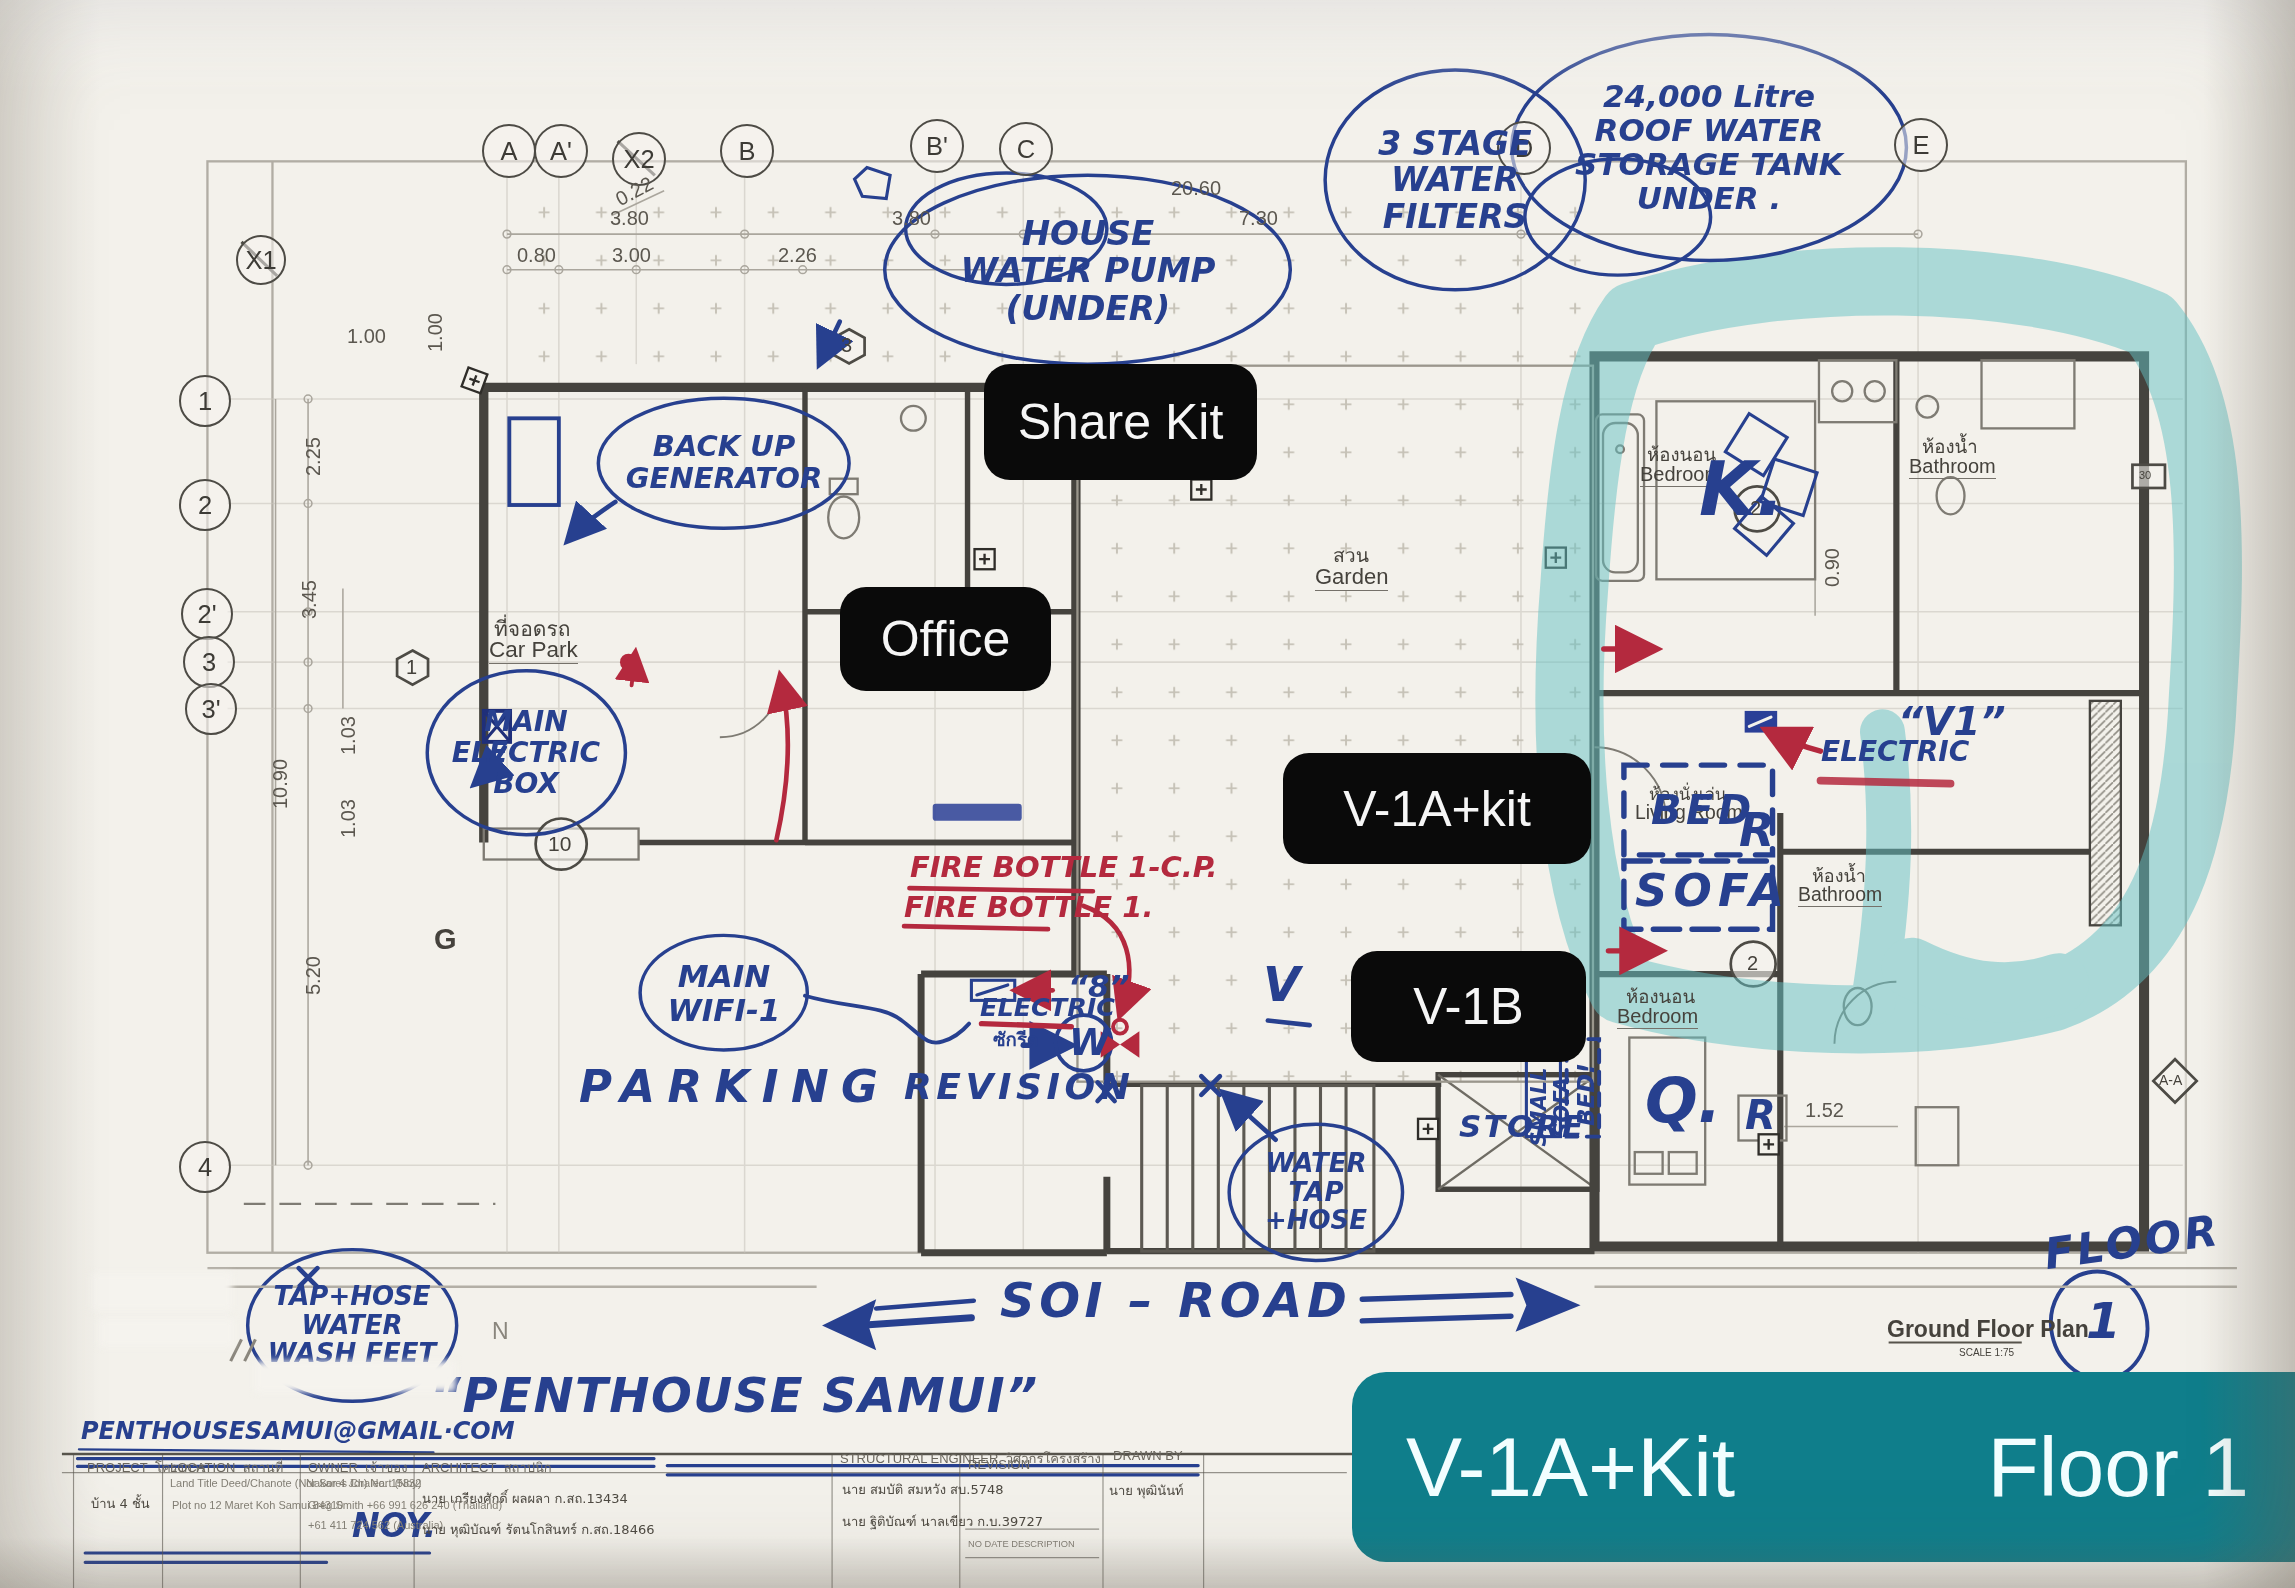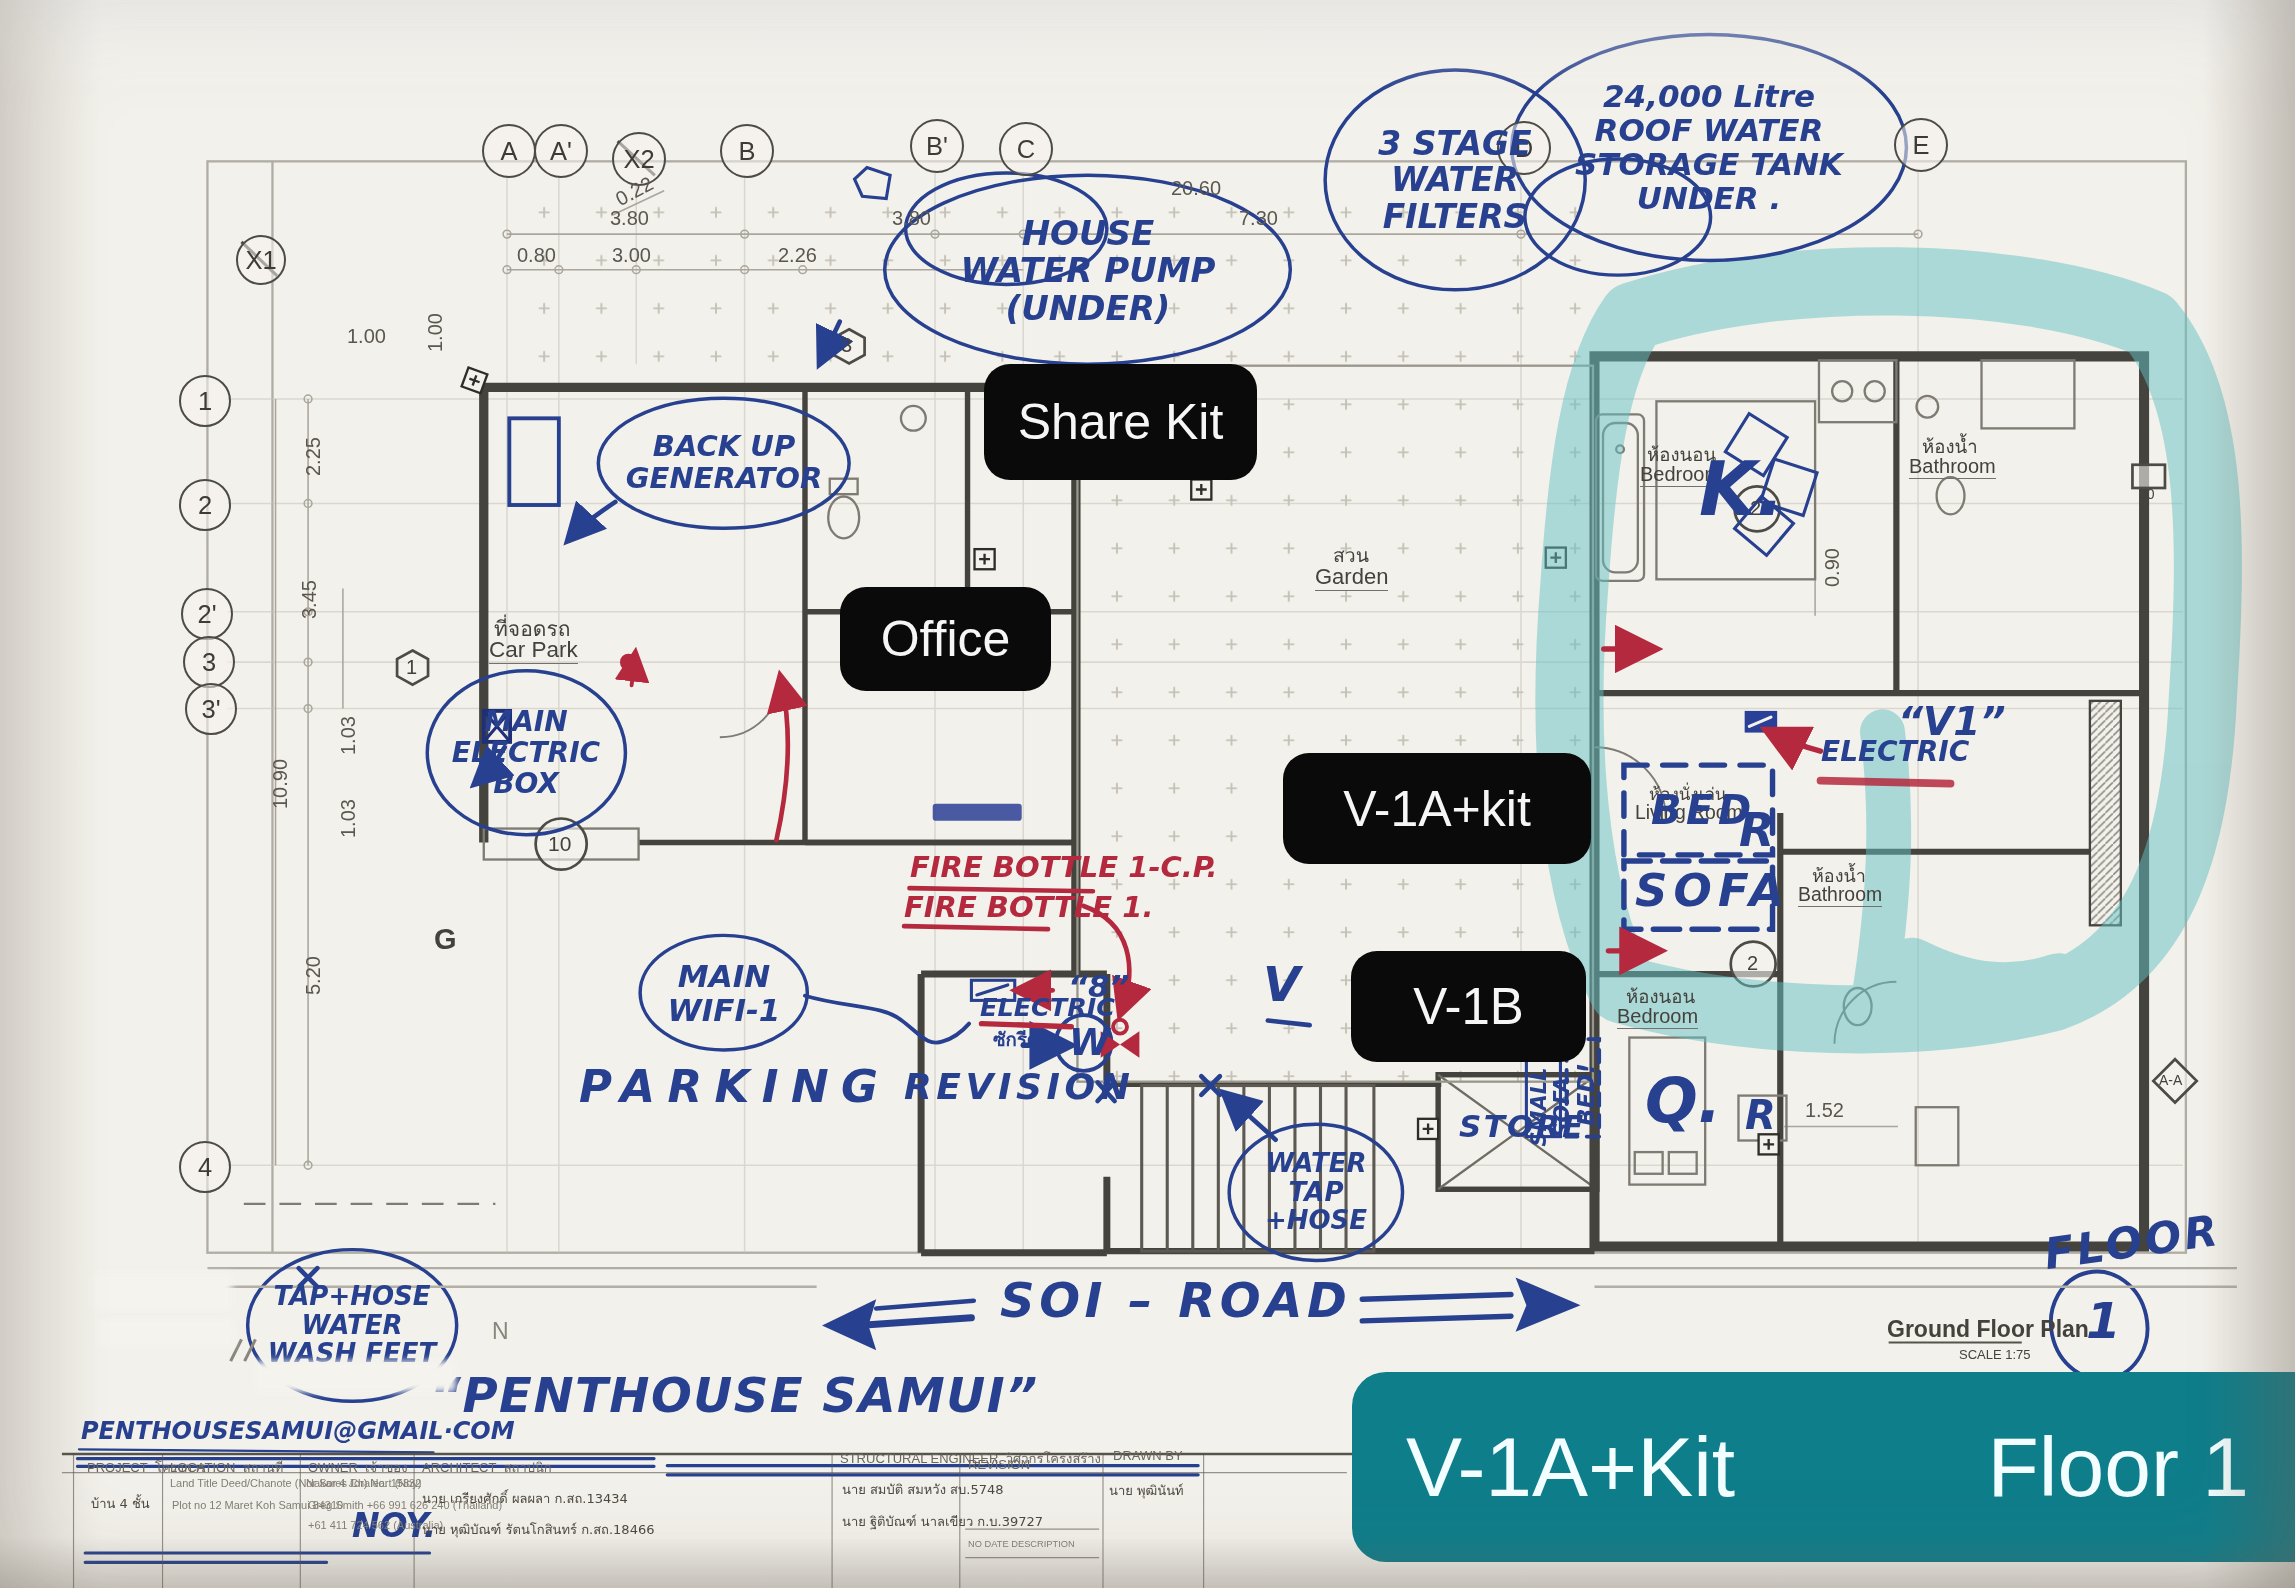--- a/index.html
+++ b/index.html
@@ -375,21 +375,21 @@
   <div class="bub" style="left:179px;top:1141px;width:48px;height:48px">
       <span>4</span>
     </div>
 
   <div class="plab" style="left:841px;top:334px;font-size:20px"><span>3</span></div>
   <div class="plab" style="left:406px;top:656px;font-size:20px"><span>1</span></div>
   <div class="plab" style="left:548px;top:832px;font-size:21px"><span>10</span></div>
   <div class="plab" style="left:1750px;top:497px;font-size:20px"><span>2</span></div>
   <div class="plab" style="left:1747px;top:952px;font-size:20px"><span>2</span></div>
   <div class="plab" style="left:2159px;top:1072px;font-size:14px"><span>A-A</span></div>
-  <div class="plab" style="left:2139px;top:486px;font-size:14px"><span>30</span></div>
+  <div class="plab" style="left:2139px;top:469px;font-size:11px"><span>30</span></div>
   <div class="plab" style="left:434px;top:923px;font-size:29px;font-weight:bold"><span>G</span></div>
 
   <div class="dim" style="left:615px;top:180px;transform:rotate(-28deg)"><span>0.22</span></div>
   <div class="dim" style="left:610px;top:207px"><span>3.80</span></div>
   <div class="dim" style="left:892px;top:207px"><span>3.80</span></div>
   <div class="dim" style="left:1171px;top:177px"><span>20.60</span></div>
   <div class="dim" style="left:1239px;top:207px"><span>7.30</span></div>
   <div class="dim" style="left:517px;top:244px"><span>0.80</span></div>
   <div class="dim" style="left:612px;top:244px"><span>3.00</span></div>
   <div class="dim" style="left:778px;top:244px"><span>2.26</span></div>
@@ -470,21 +470,21 @@
 
   <div class="hw" style="left:1000px;top:1274px;font-size:48px;letter-spacing:4.6px;text-align:left"><span>SOI – ROAD</span></div>
   <div class="hw" style="left:430px;top:1369px;font-size:48px;letter-spacing:1.5px;text-align:left"><span>“PENTHOUSE SAMUI”</span></div>
   <div class="hw" style="left:81px;top:1418px;font-size:24px;text-align:left;font-weight:700"><span>PENTHOUSESAMUI@GMAIL·COM</span></div>
   <div class="hw" style="left:352px;top:1508px;font-size:33px"><span>NOY.</span></div>
   <div class="hw" style="left:2044px;top:1219px;font-size:43px;transform:rotate(-8deg);letter-spacing:3.1px"><span>FLOOR</span></div>
   <div class="hw" style="left:2086px;top:1294px;font-size:50px"><span>1</span></div>
   <div class="plab" style="left:492px;top:1318px;font-size:23px;color:#8a867d"><span>N</span></div>
 
   <div class="plab" style="left:1887px;top:1316px;font-size:23px;font-weight:bold"><span>Ground Floor Plan</span></div>
-  <div class="plab" style="left:1959px;top:1347px;font-size:13px"><span>SCALE 1:75</span></div>
+  <div class="plab" style="left:1959px;top:1347px;font-size:10px"><span>SCALE 1:75</span></div>
 
   <div class="tb" style="left:87px;top:1457px"><span>PROJECT</span>&nbsp;&nbsp;<span>โครงการ</span></div>
   <div class="tb" style="left:170px;top:1457px"><span>LOCATION</span>&nbsp;&nbsp;<span>สถานที่</span></div>
   <div class="tb" style="left:308px;top:1457px"><span>OWNER</span>&nbsp;&nbsp;<span>เจ้าของ</span></div>
   <div class="tb" style="left:422px;top:1457px"><span>ARCHITECT</span>&nbsp;&nbsp;<span>สถาปนิก</span></div>
   <div class="tb" style="left:840px;top:1448px"><span>STRUCTURAL ENGINEER</span>&nbsp;&nbsp;<span>วิศวกรโครงสร้าง</span></div>
   <div class="tb" style="left:968px;top:1457px"><span>REVISION</span></div>
   <div class="tb" style="left:1113px;top:1448px"><span>DRAWN BY</span></div>
 
   <div class="tbt" style="left:91px;top:1493px"><span>บ้าน 4 ชั้น</span></div>

